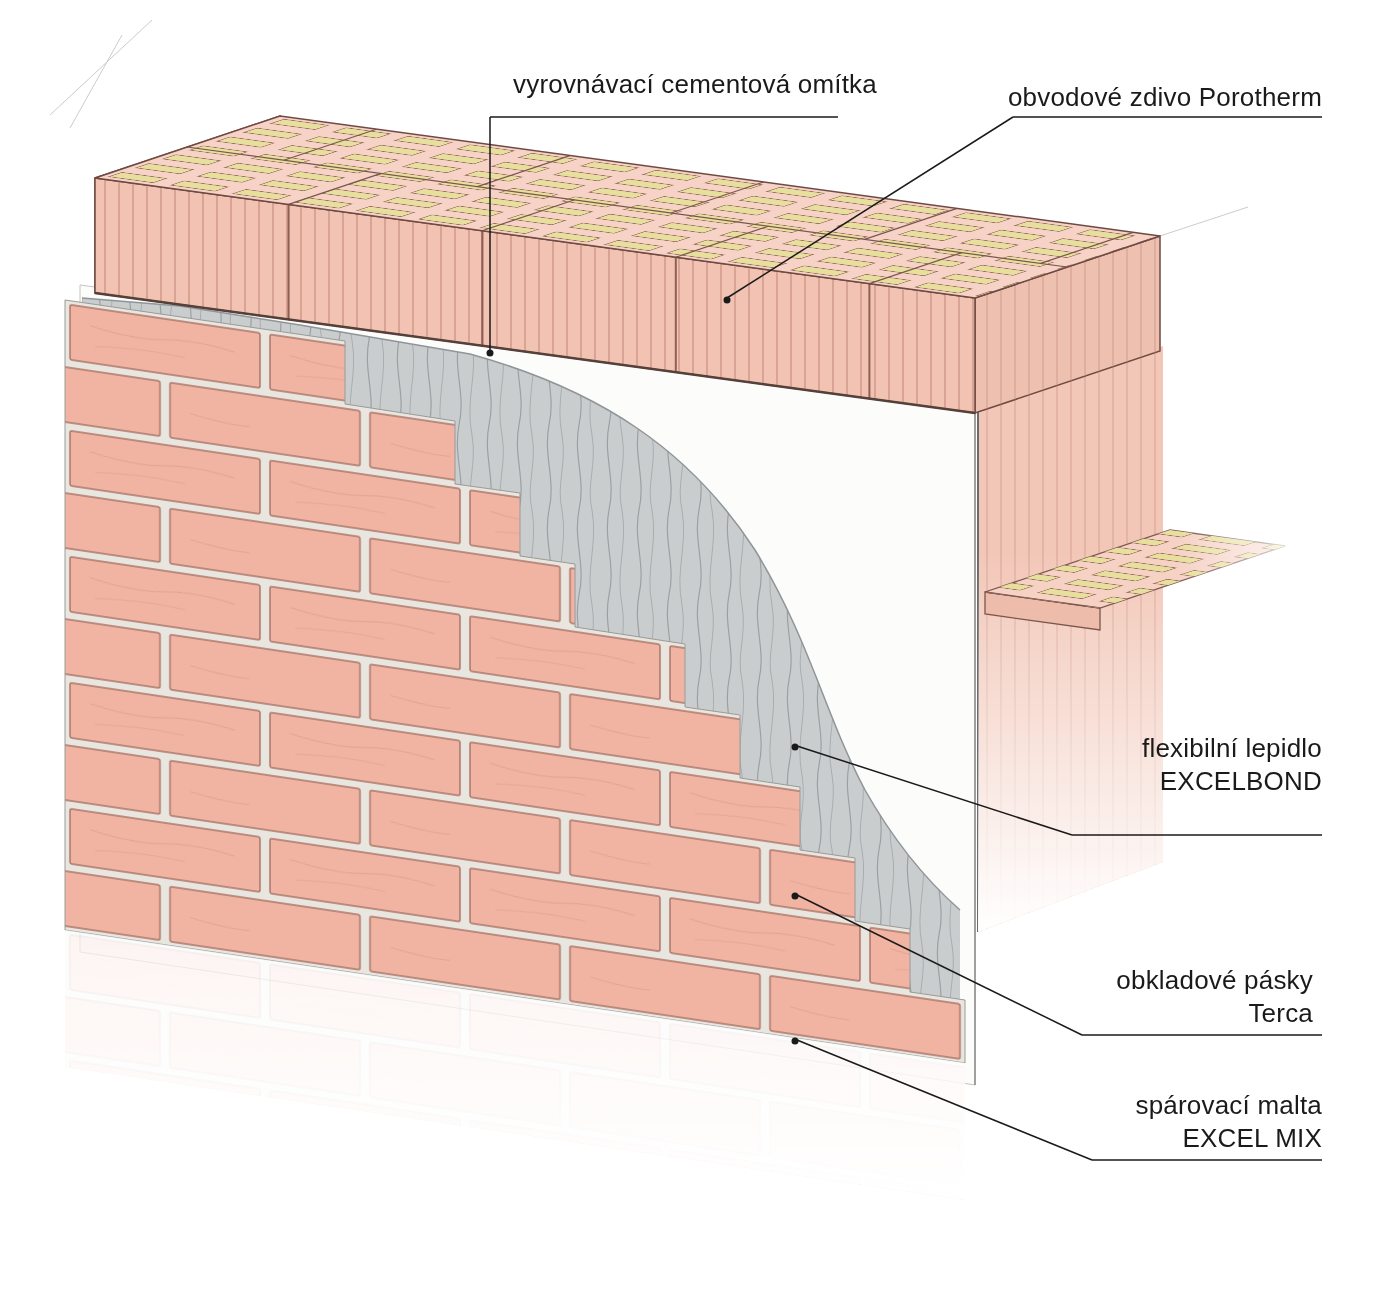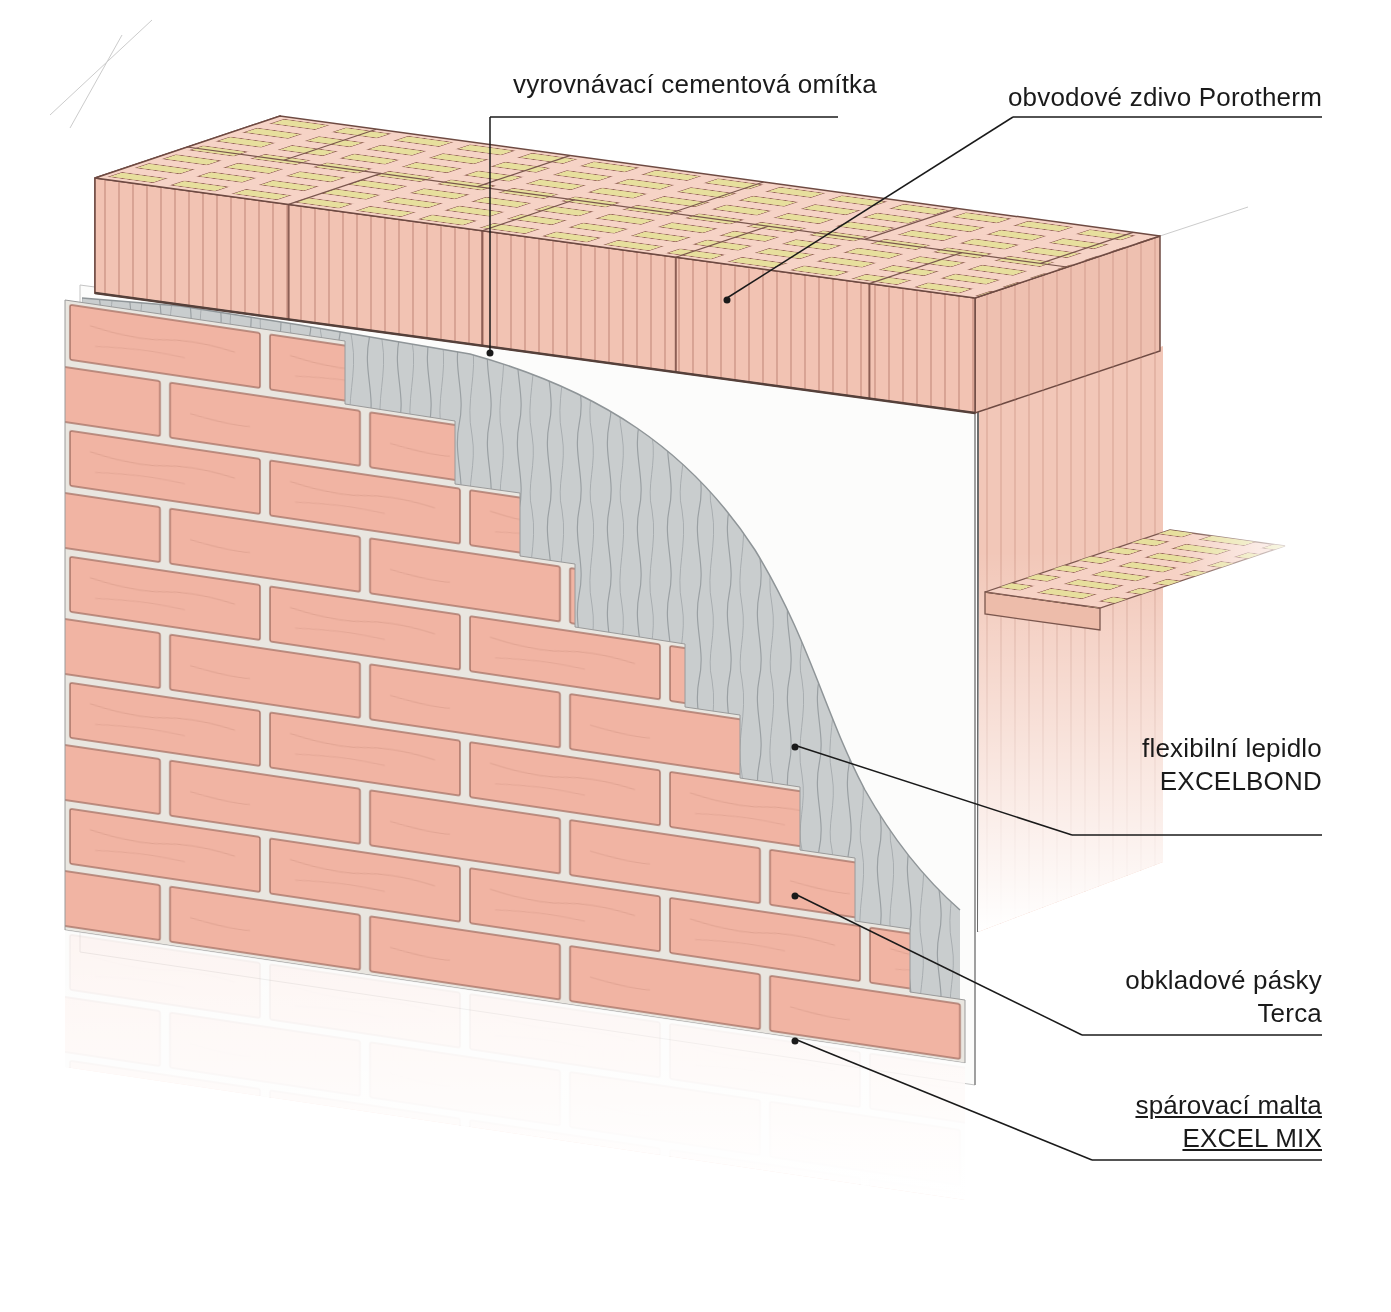--- a/index.html
+++ b/index.html
@@ -153,23 +153,23 @@
 
 <div class="lbl lbl-right" style="right:69px;top:81px;">
   <div>obvodové zdivo Porotherm</div>
 </div>
 
 <div class="lbl lbl-right" style="right:69px;top:732px;">
   <div>flexibilní lepidlo</div>
   <div>EXCELBOND</div>
 </div>
 
-<div class="lbl lbl-right" style="right:69px;top:964px;">
+<div class="lbl lbl-right" style="right:78px;top:964px;">
   <div>obkladové pásky</div>
   <div>Terca</div>
 </div>
 
-<div class="lbl lbl-right" style="right:69px;top:1089px;text-decoration:underline;">
+<div class="lbl lbl-right" style="right:69px;top:1089px;">
   <div>spárovací malta</div>
   <div>EXCEL MIX</div>
 </div>
 
 </div>
 
 </body></html>

